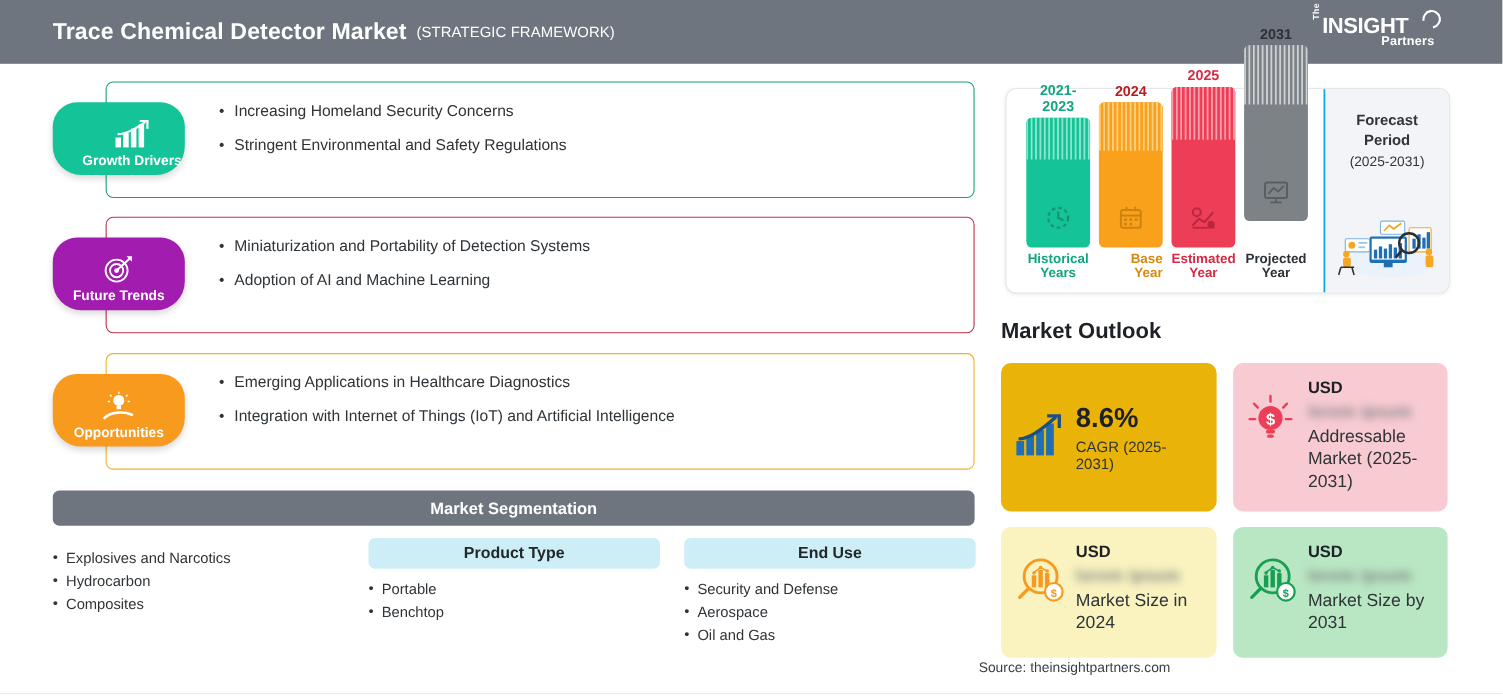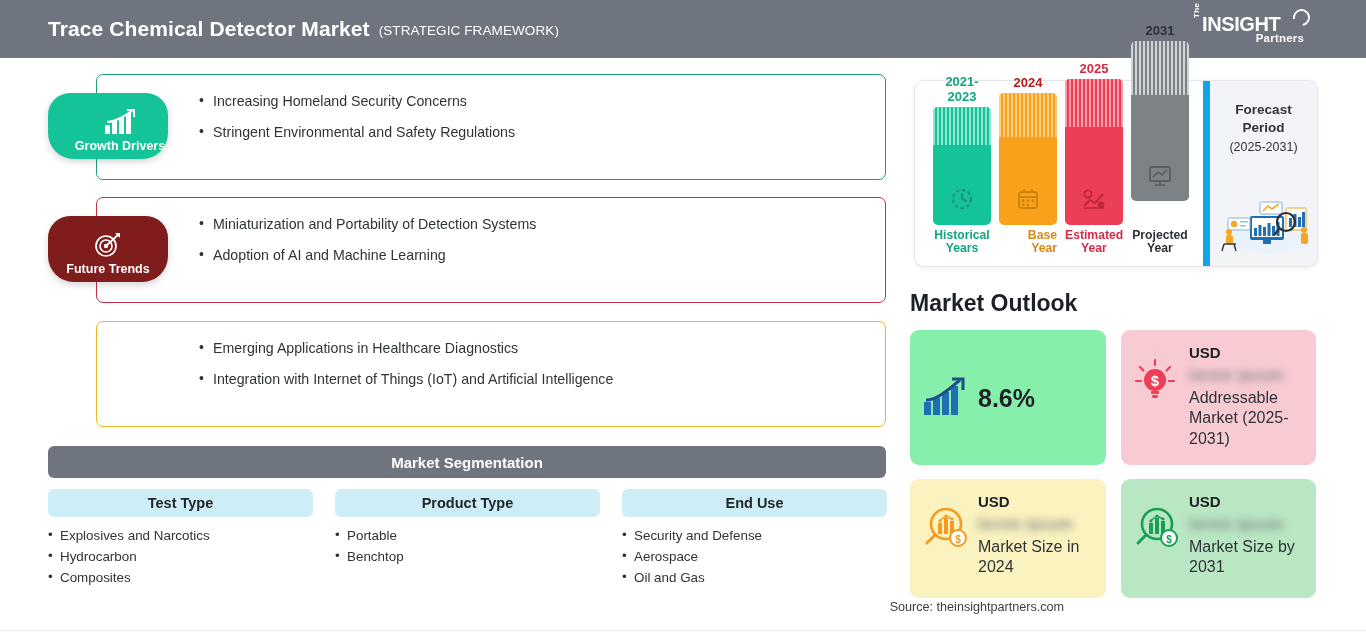--- a/index.html
+++ b/index.html
@@ -43,21 +43,21 @@
   .row-box.red   { border-color: #c0304a; }
   .row-box.amber { border-color: #f0b429; }
 
   .pill {
     position: absolute; left: 48px; width: 120px; height: 66px;
     border-radius: 22px 22px 26px 26px; background: #14c397;
     display: flex; flex-direction: column; align-items: center;
     justify-content: flex-end; padding-bottom: 7px;
     box-shadow: 0 3px 7px rgba(0,0,0,.16); z-index: 4;
   }
-  .pill.red   { background: #7f1d1d; }
+  .pill.red   { background: #a21caf; }
   .pill.amber { background: #f79a1e; }
   .pill-label { color: #fff; font-size: 12.5px; font-weight: bold; line-height: 1; }
   .pill-icon { margin-bottom: 5px; height: 26px; display:flex; align-items:flex-end; }
 
   .bullets { padding: 0; list-style: none; }
   .bullets li {
     font-size: 14.2px; color: #2f3438; line-height: 1.2;
     padding-left: 16px; position: relative;
   }
   .bullets li::before {
@@ -100,29 +100,29 @@
   .bar .stripes {
     position: absolute; left: 0; top: 0; width: 100%;
     background-size: 4px 100%;
   }
   .bar .icon-slot { position: relative; z-index:2; margin-bottom: 9px; opacity:.55; }
   .bar-label { font-size: 12.2px; font-weight: bold; line-height: 1.12; margin-top: 4px; }
 
   .fc-side {
     position: absolute; right: 0; top: 0; width: 114px; height: 100%;
     background: #f2f4f7; border-radius: 0 10px 10px 0;
-    border-left: 7px solid #0ea5e9; text-align: center; padding-top: 20px;
+    border-left: 2px solid #0ea5e9; text-align: center; padding-top: 20px;
   }
   .fc-t1 { font-size: 13.5px; font-weight: bold; color: #31353a; line-height: 1.3; }
   .fc-t2 { font-size: 12.5px; color: #31353a; margin-top: 4px; }
 
   
   .outlook-title {
     position: absolute; left: 910px; top: 290px;
-    font-size: 23px; font-weight: bold; color: #1d2125;
+    font-size: 20px; font-weight: bold; color: #1d2125;
   }
   .card {
     position: absolute; border-radius: 9px; padding: 14px 12px 12px 12px;
     display: flex; align-items: flex-start;
   }
   .card-cagr   { left: 910px; top: 330px; width: 196px; height: 135px; background: #d2e7f5; align-items: center; }
   .card-addr   { left: 1121px; top: 330px; width: 195px; height: 135px; background: #f8cbd2; }
   .card-2024   { left: 910px; top: 479px; width: 196px; height: 119px; background: #faf2bf; }
   .card-2031   { left: 1121px; top: 479px; width: 195px; height: 119px; background: #b9e7c3; }
 
@@ -200,25 +200,41 @@
     </div>
     <div class="pill-label">Future Trends</div>
   </div>
 
   <div class="row-box amber" id="box2" style="top: 321px; height: 106px; border-color: rgb(240, 180, 41);">
     <ul class="bullets" style="padding:18px 0 0 100px;">
       <li>Emerging Applications in Healthcare Diagnostics</li>
       <li style="margin-top:14px;">Integration with Internet of Things (IoT) and Artificial Intelligence</li>
     </ul>
   </div>
+  <div class="pill amber" style="top:340px;">
+    <div class="pill-icon">
+      <svg width="34" height="26" viewBox="0 0 34 26">
+        <circle cx="17" cy="8" r="5" fill="#fff"></circle>
+        <rect x="15" y="13" width="4" height="3" fill="#fff"></rect>
+        <g stroke="#fff" stroke-width="1.4">
+          <line x1="17" y1="0" x2="17" y2="2"></line>
+          <line x1="9" y1="3" x2="10.5" y2="4.5"></line>
+          <line x1="25" y1="3" x2="23.5" y2="4.5"></line>
+          <line x1="7" y1="9" x2="9" y2="9"></line>
+          <line x1="27" y1="9" x2="25" y2="9"></line>
+        </g>
+        <path d="M4 24 C10 18 22 18 29 21" stroke="#fff" stroke-width="2.4" fill="none" stroke-linecap="round"></path>
+      </svg>
+    </div>
+    <div class="pill-label">Opportunities</div>
+  </div>
 
   <div class="seg-header">Market Segmentation</div>
 
   <div class="seg-col" style="left:48px;">
-    <div class="seg-title">Test Type</div>
     <ul class="seg-list">
       <li>Explosives and Narcotics</li>
       <li>Hydrocarbon</li>
       <li>Composites</li>
     </ul>
   </div>
 
   <div class="seg-col" style="left:335px;">
     <div class="seg-title">Product Type</div>
     <ul class="seg-list">
@@ -367,33 +383,34 @@
               <line x1="18" y1="52" x2="20" y2="59"></line>
               <line x1="8" y1="52" x2="20" y2="52"></line>
             </g>
         </svg>
       </div>
     </div>
   </div>
 
   <div class="outlook-title">Market Outlook</div>
 
-  <div class="card card-cagr" style="background: #86efac;">
+  <div class="card card-cagr" style="background: #eab308;">
     <div>
       <svg width="46" height="42" viewBox="0 0 46 42">
         <rect x="2" y="26" width="7" height="13" fill="#1f6fb2"></rect>
         <rect x="11" y="21" width="7" height="18" fill="#1f6fb2"></rect>
         <rect x="20" y="16" width="7" height="23" fill="#1f6fb2"></rect>
         <rect x="29" y="10" width="7" height="29" fill="#1f6fb2"></rect>
         <path d="M4 24 C14 24 24 16 38 4" stroke="#1b4f86" stroke-width="3" fill="none"></path>
         <path d="M30 3 L41 3 L41 14" stroke="#1b4f86" stroke-width="3" fill="none"></path>
       </svg>
     </div>
     <div class="card-txt">
       <div class="cagr-val">8.6%</div>
+      <div class="cagr-sub">CAGR (2025-2031)</div>
     </div>
   </div>
 
   <div class="card card-addr" style="background: rgb(248, 203, 210);">
     <div style="margin-top:14px;">
       <svg width="44" height="46" viewBox="0 0 44 46">
         <circle cx="22" cy="22" r="11" fill="#ec3f57"></circle>
         <text x="22" y="28" font-size="15" font-weight="bold" fill="#fff" text-anchor="middle" font-family="Liberation Sans, sans-serif">$</text>
         <rect x="18" y="33" width="8" height="3" rx="1" fill="#ec3f57"></rect>
         <rect x="19" y="37" width="6" height="3" rx="1.4" fill="#ec3f57"></rect>

